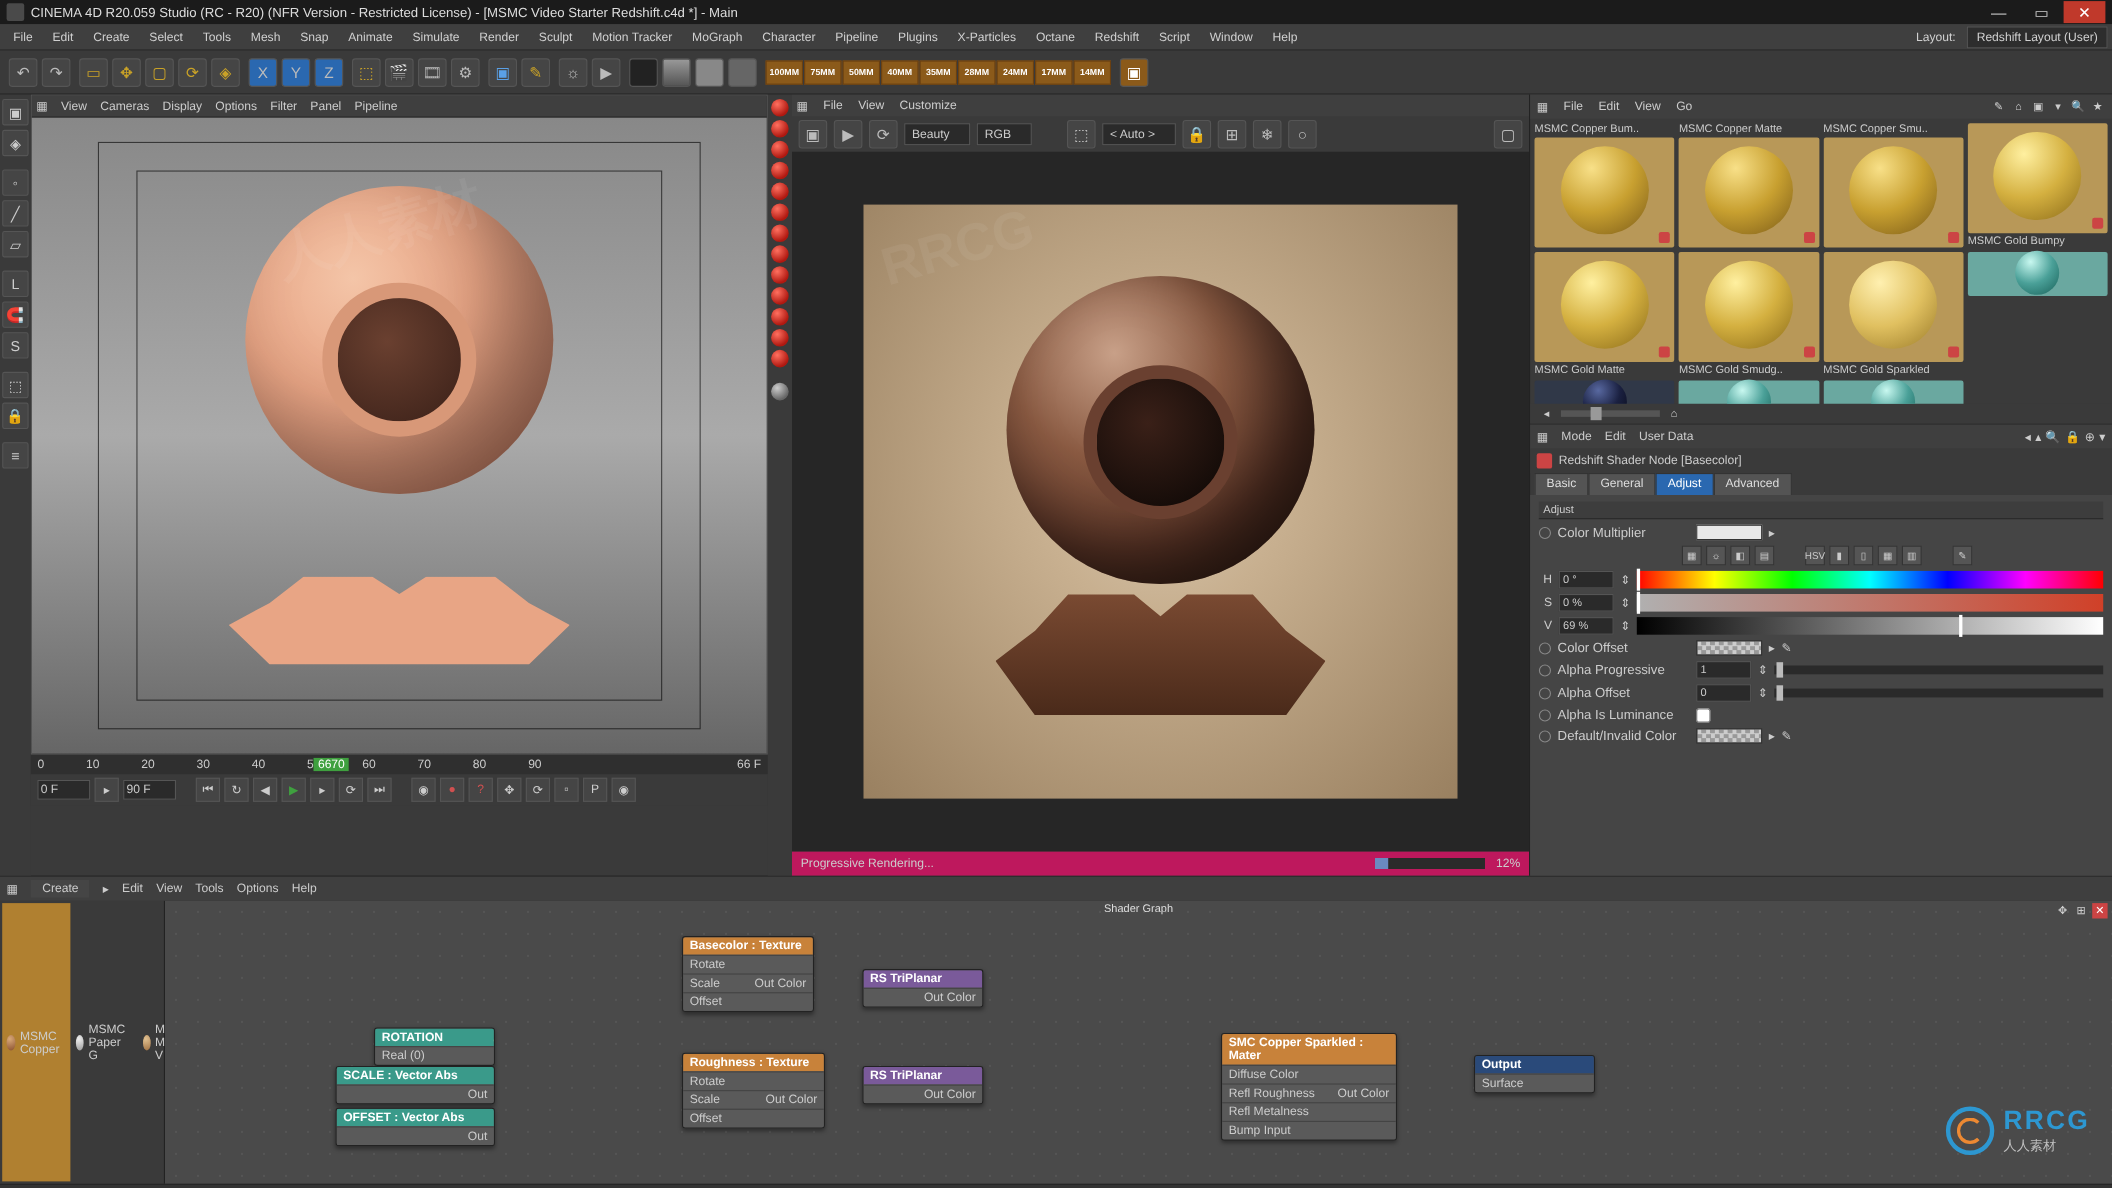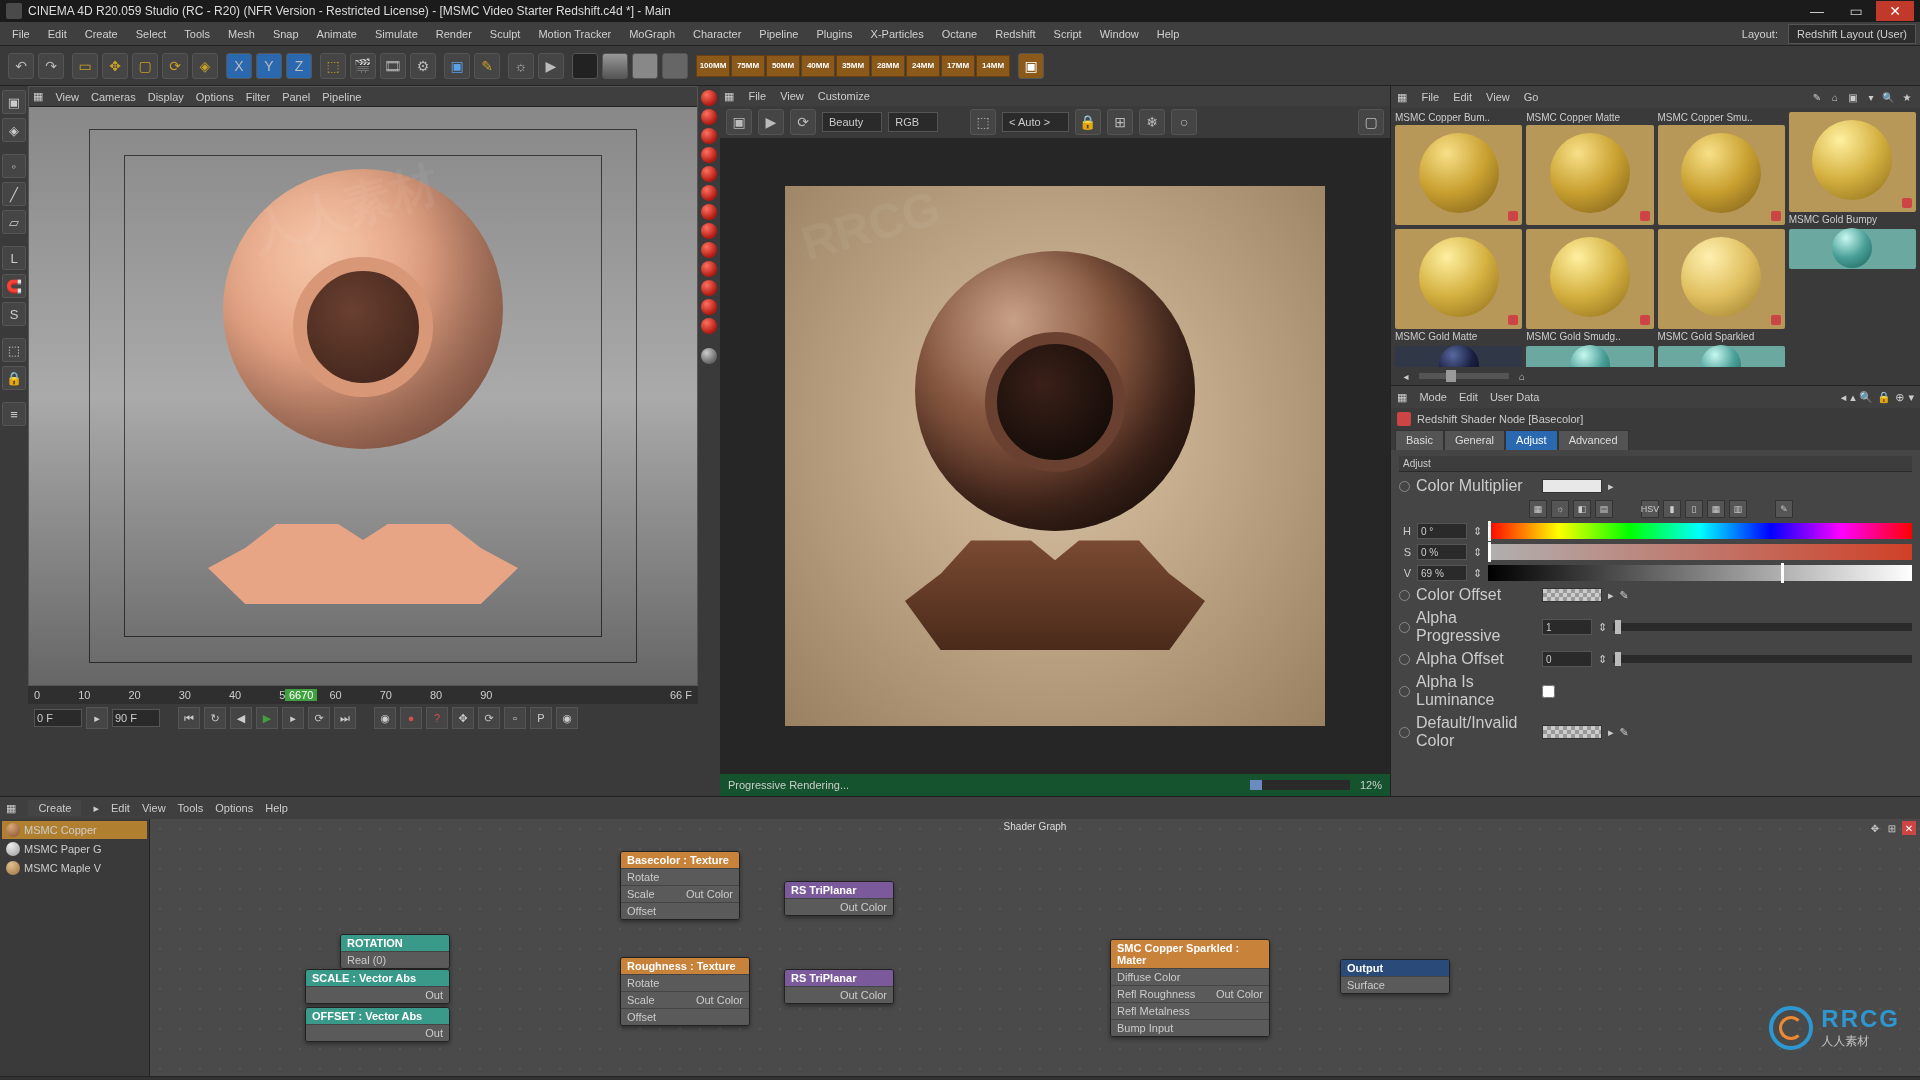--- a/index.html
+++ b/index.html
@@ -49,21 +49,21 @@
 .dot.grey{background:radial-gradient(circle at 35% 30%,#ccc,#666 70%)}
 .rv{display:flex;flex-direction:column;flex:1}
 .rv-menu{height:20px;background:#3f3f3f;display:flex;align-items:center;padding:0 4px;gap:14px}
 .rv-tb{height:32px;background:#3a3a3a;display:flex;align-items:center;padding:0 6px;gap:6px}
 .rv-sel{background:#2a2a2a;border:1px solid #555;padding:3px 18px 3px 6px;color:#ccc}
 .rv-canvas{flex:1;background:#262626;position:relative;overflow:hidden}
 .render-img{position:absolute;left:50%;top:50%;transform:translate(-50%,-50%);width:540px;height:540px;background:radial-gradient(ellipse at 50% 45%,#d8c8b0 0%,#c8b090 30%,#998060 100%)}
 .sphere-metal{position:absolute;left:50%;top:38%;transform:translate(-50%,-50%);width:280px;height:280px;border-radius:50%;background:radial-gradient(circle at 35% 25%,#c8a088 0%,#8a5a42 35%,#5a3426 65%,#2a1810 100%);box-shadow:inset -30px -30px 60px rgba(0,0,0,.5)}
 .ring-metal{position:absolute;left:50%;top:40%;transform:translate(-50%,-50%);width:140px;height:140px;border-radius:50%;border:12px solid #6a4030;background:radial-gradient(circle at 40% 35%,#3a2018,#0a0604)}
 .base-metal{position:absolute;left:50%;bottom:14%;transform:translateX(-50%);width:300px;height:110px;background:linear-gradient(180deg,#7a4a32,#4a2a1a);border-radius:10px;clip-path:polygon(12% 30%,22% 0,42% 0,50% 18%,58% 0,78% 0,88% 30%,100% 55%,88% 100%,12% 100%,0 55%)}
-.rv-status{height:22px;background:#14532d;display:flex;align-items:center;padding:0 8px;gap:10px}
+.rv-status{height:22px;background:#be185d;display:flex;align-items:center;padding:0 8px;gap:10px}
 .rv-status .bar{margin-left:auto;width:100px;height:10px;background:#2a2a2a;position:relative}
 .rv-status .bar .f{position:absolute;height:100%;background:#6a8ac0}
 .right-col{width:530px;background:#3a3a3a;display:flex;flex-direction:column;border-left:1px solid #222}
 .browser{display:flex;flex-direction:column;height:300px;border-bottom:1px solid #222}
 .br-menu{height:22px;background:#3f3f3f;display:flex;align-items:center;padding:0 6px;gap:14px}
 .br-menu .icons{margin-left:auto;display:flex;gap:4px}
 .br-grid{flex:1;display:grid;grid-template-columns:repeat(4,1fr);gap:4px;padding:4px;overflow:hidden}
 .mat{display:flex;flex-direction:column;gap:2px}
 .mat .thumb{height:100px;border-radius:2px;position:relative}
 .mat .thumb .ball{position:absolute;left:50%;top:48%;transform:translate(-50%,-50%);width:80px;height:80px;border-radius:50%}
@@ -76,41 +76,41 @@
 .attr-menu{height:22px;background:#3f3f3f;display:flex;align-items:center;padding:0 6px;gap:12px}
 .attr-menu .icons{margin-left:auto;display:flex;gap:4px;font-size:11px}
 .attr-title{height:22px;background:#3a3a3a;display:flex;align-items:center;padding:0 6px;gap:6px}
 .attr-title .rsicon{width:14px;height:14px;background:#c44;border-radius:2px}
 .tabs{height:20px;display:flex;padding:0 4px;gap:0}
 .tabs span{padding:3px 10px;background:#545454;color:#ddd;border:1px solid #333;border-bottom:none}
 .tabs span.on{background:#2a68b0;color:#fff}
 .attr-body{flex:1;background:#454545;padding:6px 8px;display:flex;flex-direction:column;gap:5px}
 .section-hdr{background:#3d3d3d;padding:2px 4px;font-size:10px;color:#ccc;border-bottom:1px solid #2a2a2a}
 .row{display:flex;align-items:center;gap:6px}
-.row .rlbl{width:120px;color:#ccc;font-size:16px}
+.row .rlbl{width:120px;color:#ccc;font-size:12px}
 .row .rcirc{width:11px;height:11px;border:1px solid #888;border-radius:50%}
 .swatch{width:60px;height:14px;background:repeating-conic-gradient(#999 0 25%,#ccc 0 50%) 0 0/8px 8px;border:1px solid #333}
 .swatch.white{background:#e8e8e8}
 .numfield{width:50px;height:16px;background:#2a2a2a;border:1px solid #555;color:#ccc;padding:0 3px;font-size:10px}
 .slider{flex:1;height:8px;background:#2a2a2a;position:relative}
 .slider .h{position:absolute;width:6px;height:14px;background:#bbb;top:-3px;left:2px}
 .hsv-row{display:flex;align-items:center;gap:6px}
 .hsv-row .l{width:12px;text-align:right}
 .hsv-row .bar{flex:1;height:16px;position:relative}
 .hsv-row .bar .m{position:absolute;width:3px;height:20px;background:#fff;top:-2px}
 .hue-bar{background:linear-gradient(90deg,#f00,#ff0,#0f0,#0ff,#00f,#f0f,#f00)}
 .sat-bar{background:linear-gradient(90deg,#b0b0b0,#d04028)}
 .val-bar{background:linear-gradient(90deg,#000,#fff)}
 .icon-row{display:flex;gap:4px;margin-left:130px}
 .icon-row .ib{width:18px;height:18px;background:#555;border:1px solid #333;display:flex;align-items:center;justify-content:center;font-size:9px}
 .bottom{height:280px;display:flex;flex-direction:column;background:#3a3a3a;border-top:1px solid #222}
 .bot-menu{height:22px;background:#3f3f3f;display:flex;align-items:center;padding:0 6px;gap:12px}
 .bot-menu .create{background:#454545;padding:2px 10px}
 .bot-body{flex:1;display:flex}
-.mat-list{width:150px;background:#3a3a3a;border-right:1px solid #222;display:flex;flex-direction:column;gap:1px;padding:2px}
+.mat-list{width:150px;background:#3a3a3a;border-right:1px solid #222;display:flex;flex-direction:row;gap:1px;padding:2px}
 .ml-item{display:flex;align-items:center;gap:4px;padding:2px 4px}
 .ml-item.on{background:#b08030}
 .ml-item .ball{width:14px;height:14px;border-radius:50%}
 .graph{flex:1;background:#4a4a4a;position:relative;background-image:radial-gradient(circle,#555 1px,transparent 1px);background-size:20px 20px}
 .graph-title{position:absolute;top:2px;left:50%;transform:translateX(-50%);font-size:10px;color:#ddd}
 .node{position:absolute;border:1px solid #222;border-radius:3px;font-size:10px;min-width:110px;overflow:hidden;box-shadow:0 2px 4px rgba(0,0,0,.4)}
 .node .nh{padding:2px 6px;font-weight:bold;color:#fff}
 .node .np{background:#5a5a5a;padding:2px 6px;color:#ddd;border-top:1px solid #444;display:flex}
 .node .np .ol{margin-left:auto;color:#ccc}
 .c-orange{background:#c8823a}

